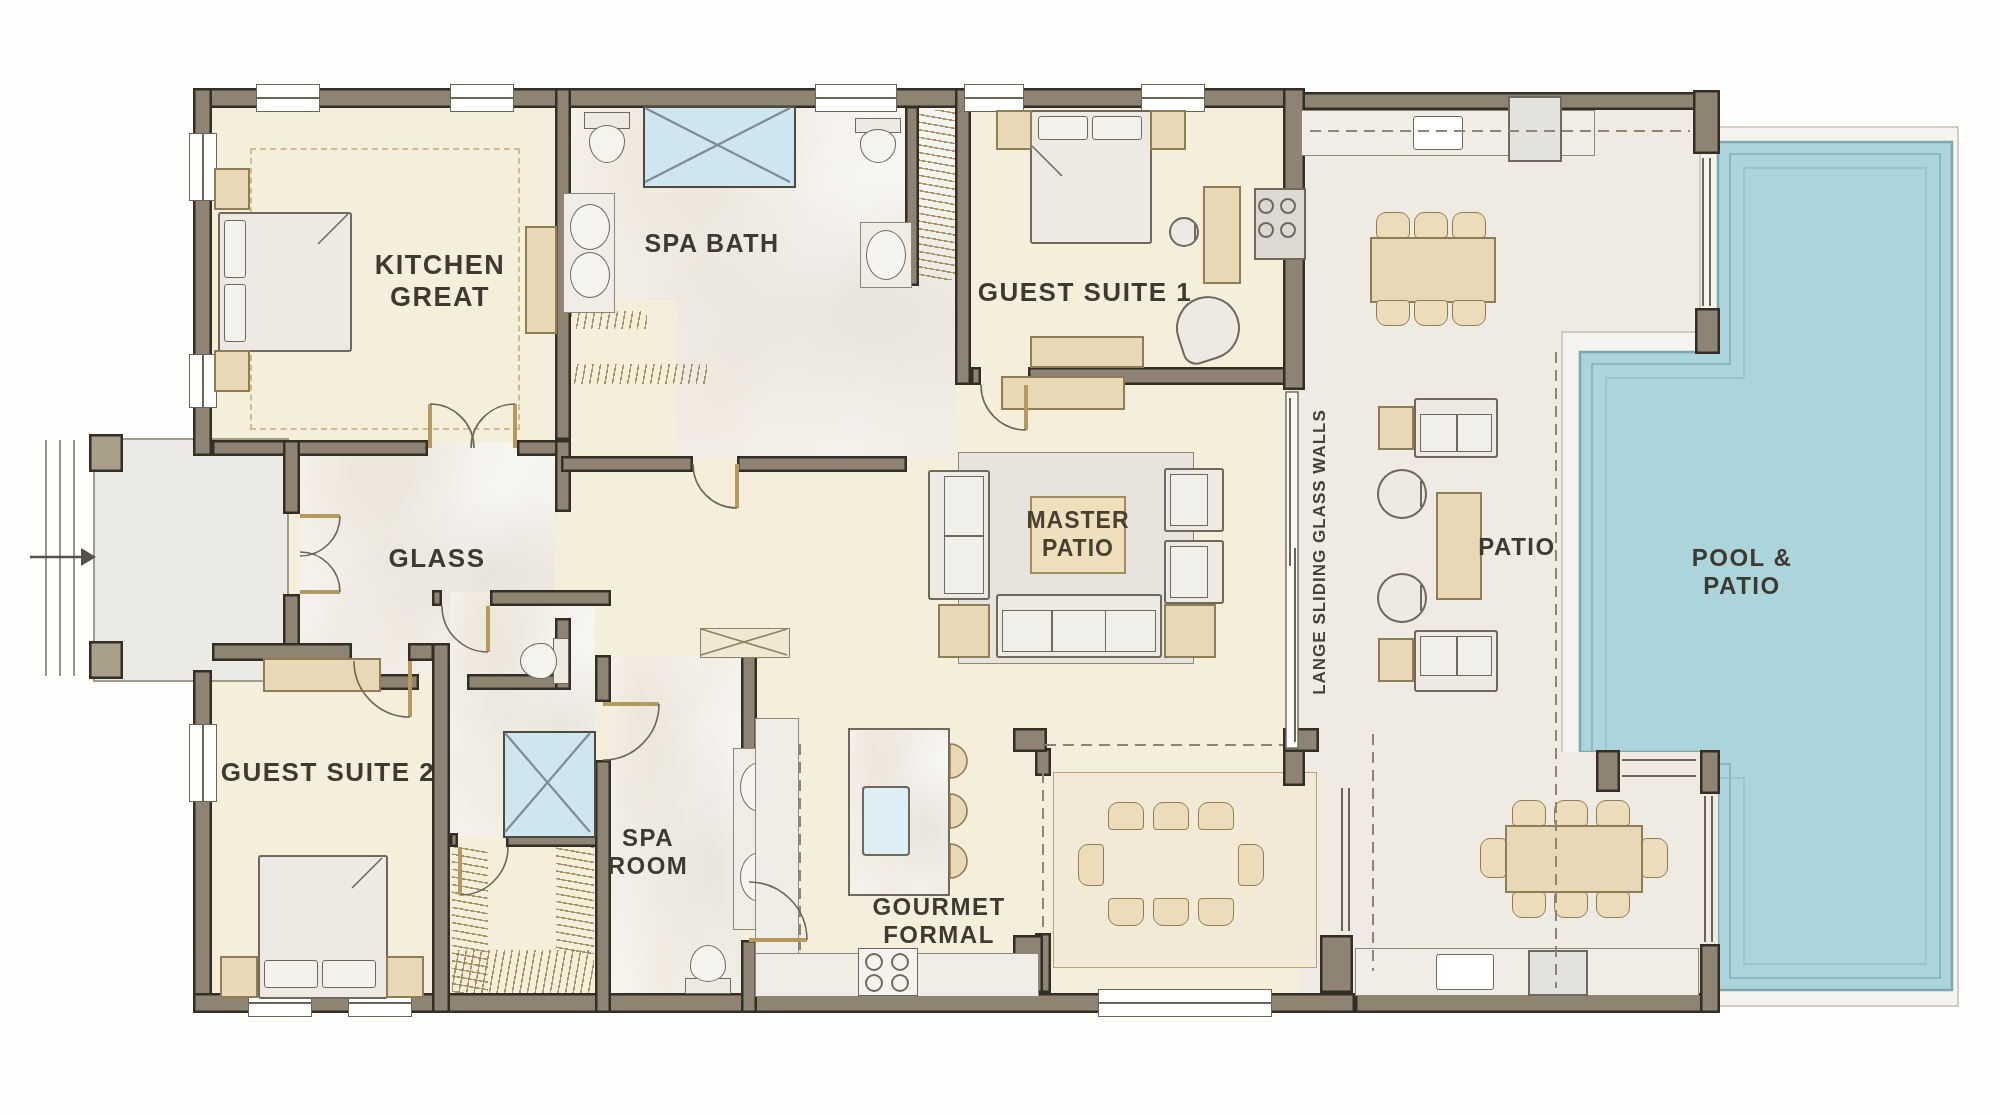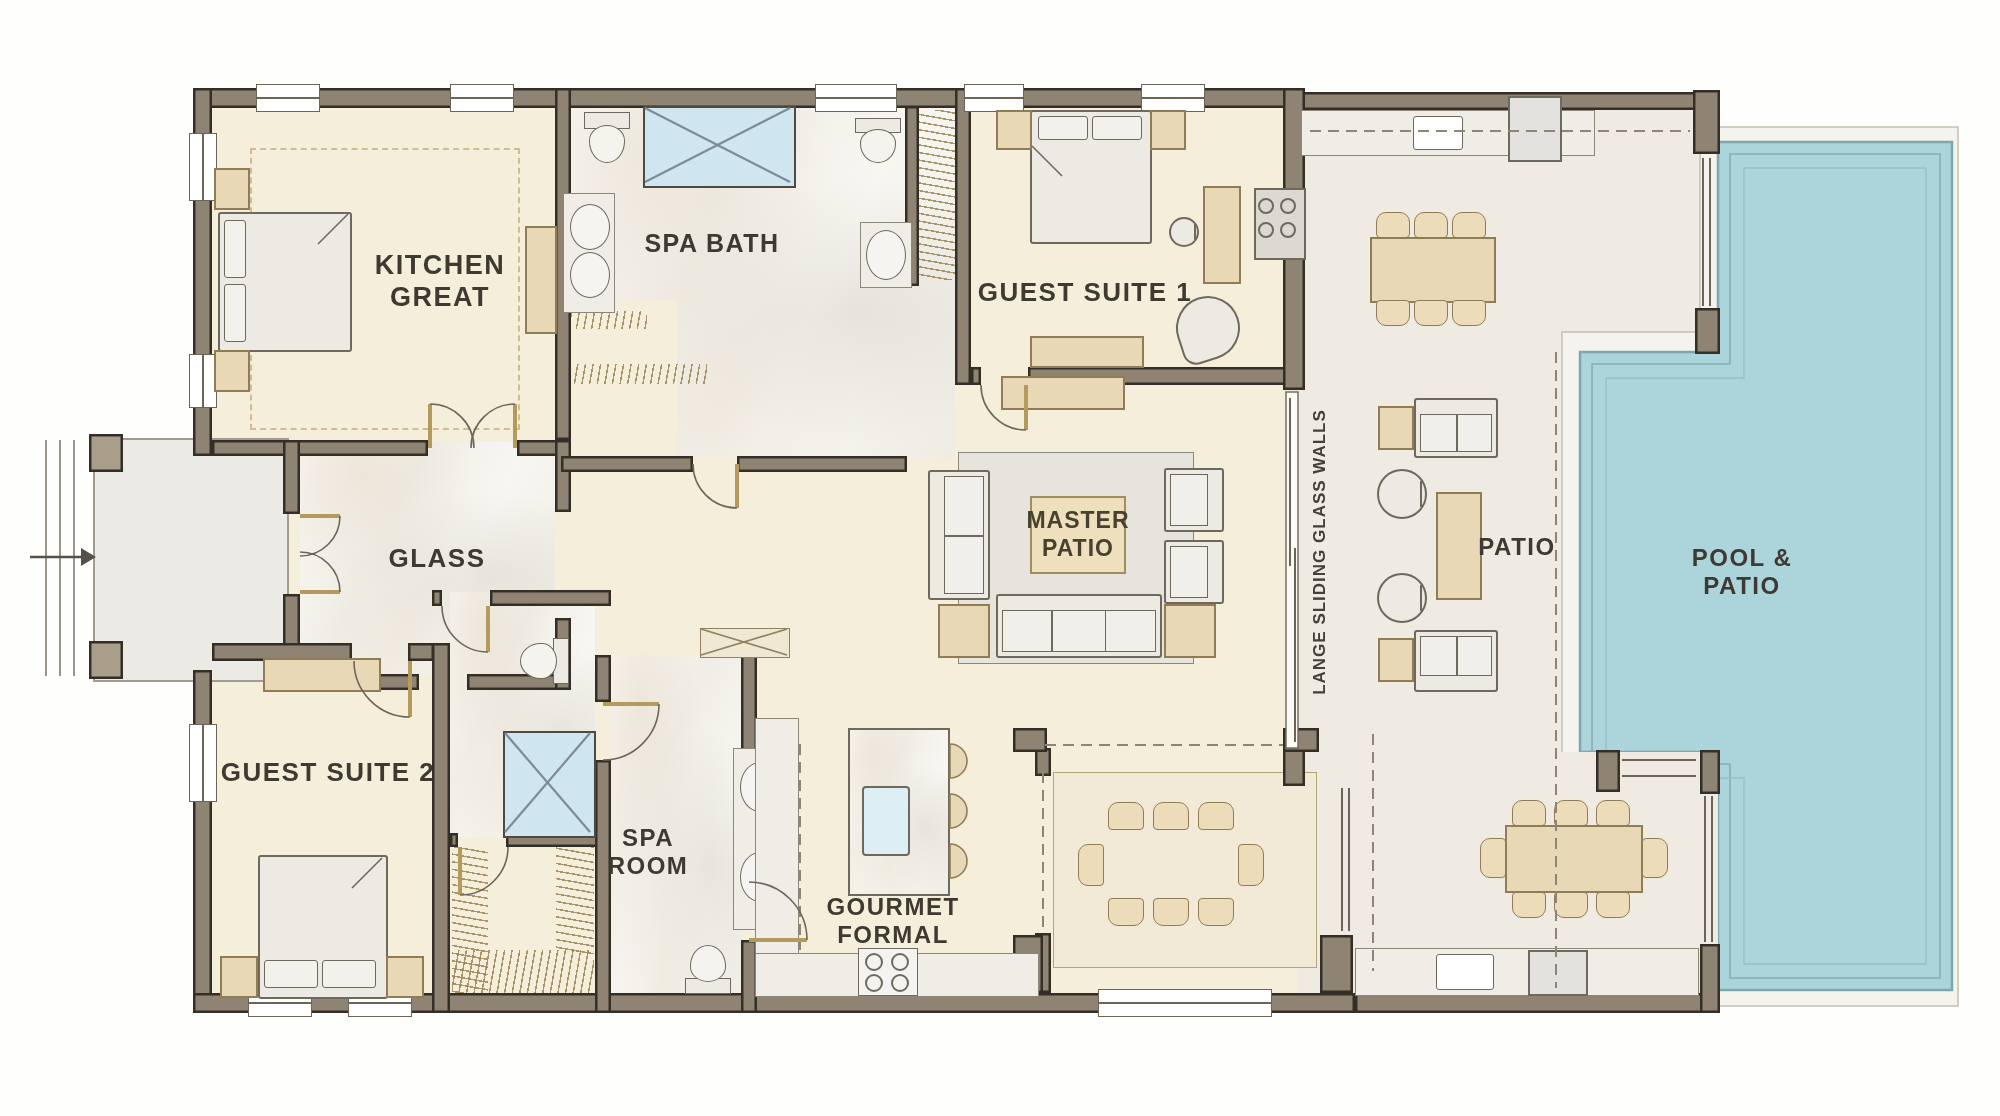--- a/index.html
+++ b/index.html
@@ -392,21 +392,21 @@
     <span>MASTER</span>
       <span>PATIO</span>
   </div>
   <div class="lbl" style="left:328px;top:772px;font-size:26px;">
     <div>GUEST SUITE 2</div>
   </div>
   <div class="lbl" style="left:648px;top:852px;font-size:24px;">
     <div>SPA</div>
       <div>ROOM</div>
   </div>
-  <div class="lbl" style="left:893px;top:921px;font-size:24px;">
+  <div class="lbl" style="left:939px;top:921px;font-size:24px;">
     <div>GOURMET</div>
       <div>FORMAL</div>
   </div>
   <div class="lbl" style="left:1517px;top:547px;font-size:24px;">
     <div>PATIO</div>
   </div>
   <div class="lbl" style="left:1742px;top:572px;font-size:24px;">
     <div>POOL &amp;</div>
       <div>PATIO</div>
   </div>

